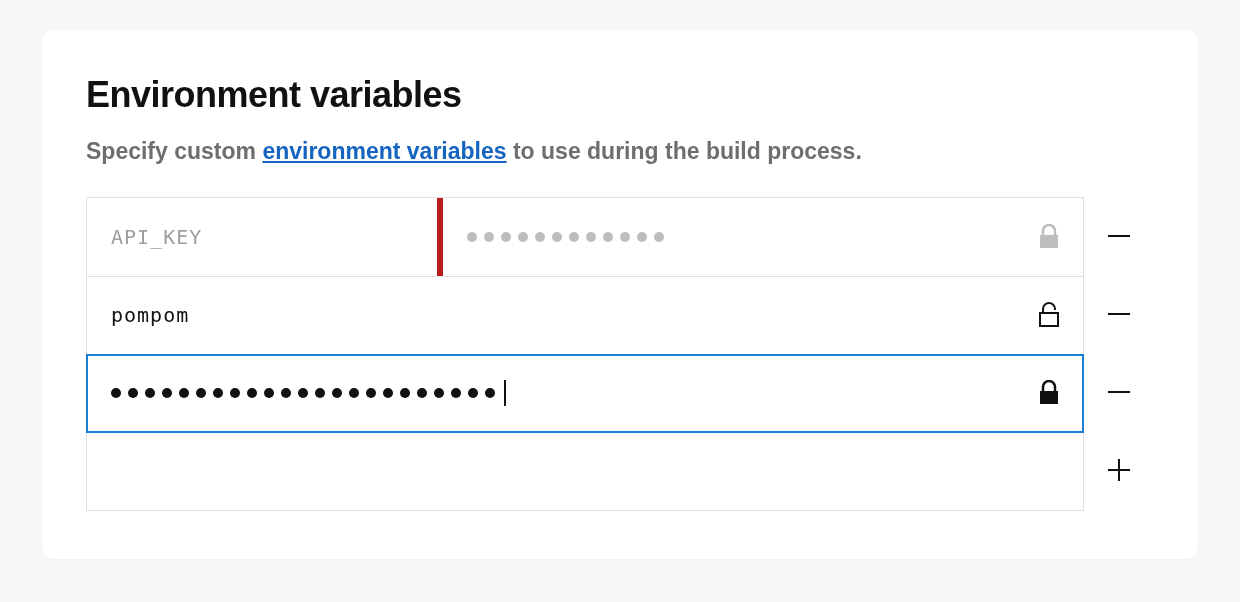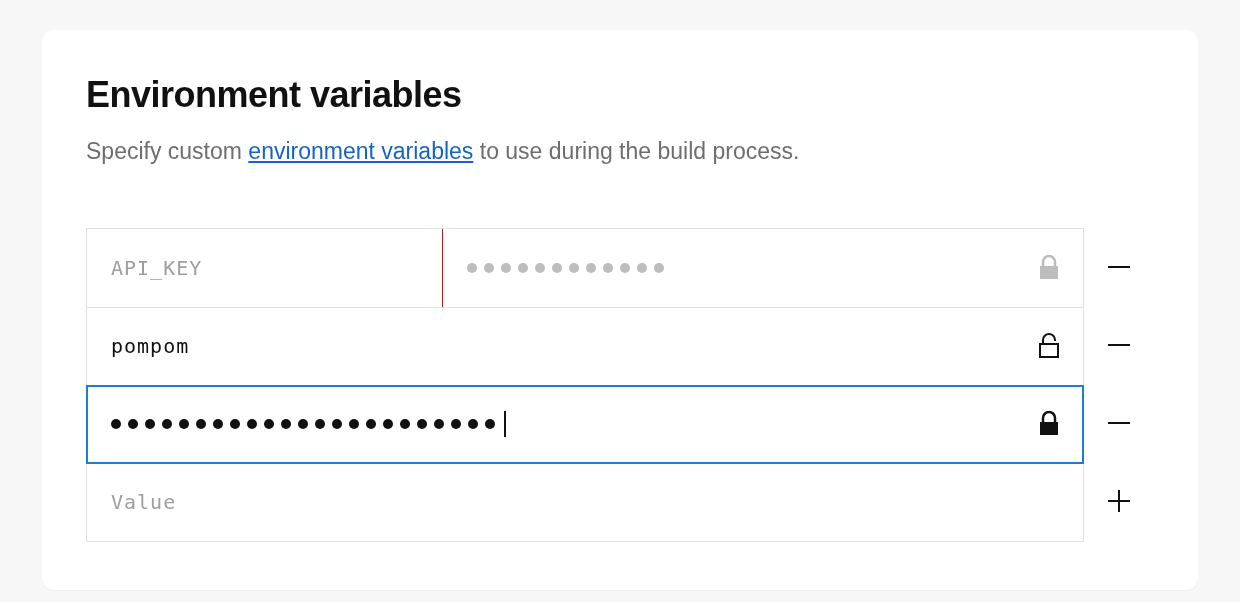--- a/index.html
+++ b/index.html
@@ -19,22 +19,23 @@
     .title {
       font-size: 36px;
       font-weight: 700;
       color: #111;
       letter-spacing: -0.5px;
       margin-bottom: 18px;
     }
     .subtitle {
       font-size: 23px;
       color: #6e6e6e;
-      margin-bottom: 59px;
+      margin-bottom: 28px;
       line-height: 1.5;
+      font-weight: bold;
     }
     .subtitle a {
       color: #1565c0;
       text-decoration: underline;
     }
     .table {
       display: flex;
     }
     .table-main {
       flex: 1;
@@ -44,21 +45,21 @@
       display: flex;
       align-items: stretch;
       height: 78px;
       position: relative;
     }
     .row + .row {
       border-top: 1px solid #e0e0e0;
     }
     .cell-key {
       width: 356px;
-      border-right: 1px solid #b91c1c;
+      border-right: 6px solid #b91c1c;
       display: flex;
       align-items: center;
       padding: 0 24px;
       justify-content: center;
     }
     .cell-value {
       flex: 1;
       display: flex;
       align-items: center;
       padding: 0 20px 0 24px;
@@ -220,23 +221,20 @@
           <div class="lock-btn">
             <svg width="22" height="26" viewBox="0 0 22 26" fill="none">
               <rect x="2" y="11" width="18" height="13" fill="#111"></rect>
               <path d="M5 11 V7 a6 6 0 0 1 12 0 V11" stroke="#111" stroke-width="2.5" fill="none"></path>
             </svg>
           </div>
         </div>
       </div>
 
       <div class="row">
-        <div class="cell-value">
-          <input class="value-input" placeholder="Value" style="">
-        </div>
       </div>
 
     </div>
 
     <div class="actions-col">
       <div class="action-btn">
         <svg width="26" height="26" viewBox="0 0 26 26">
             <line x1="2" y1="13" x2="24" y2="13" stroke="#111" stroke-width="2"></line>
           </svg>
       </div>

